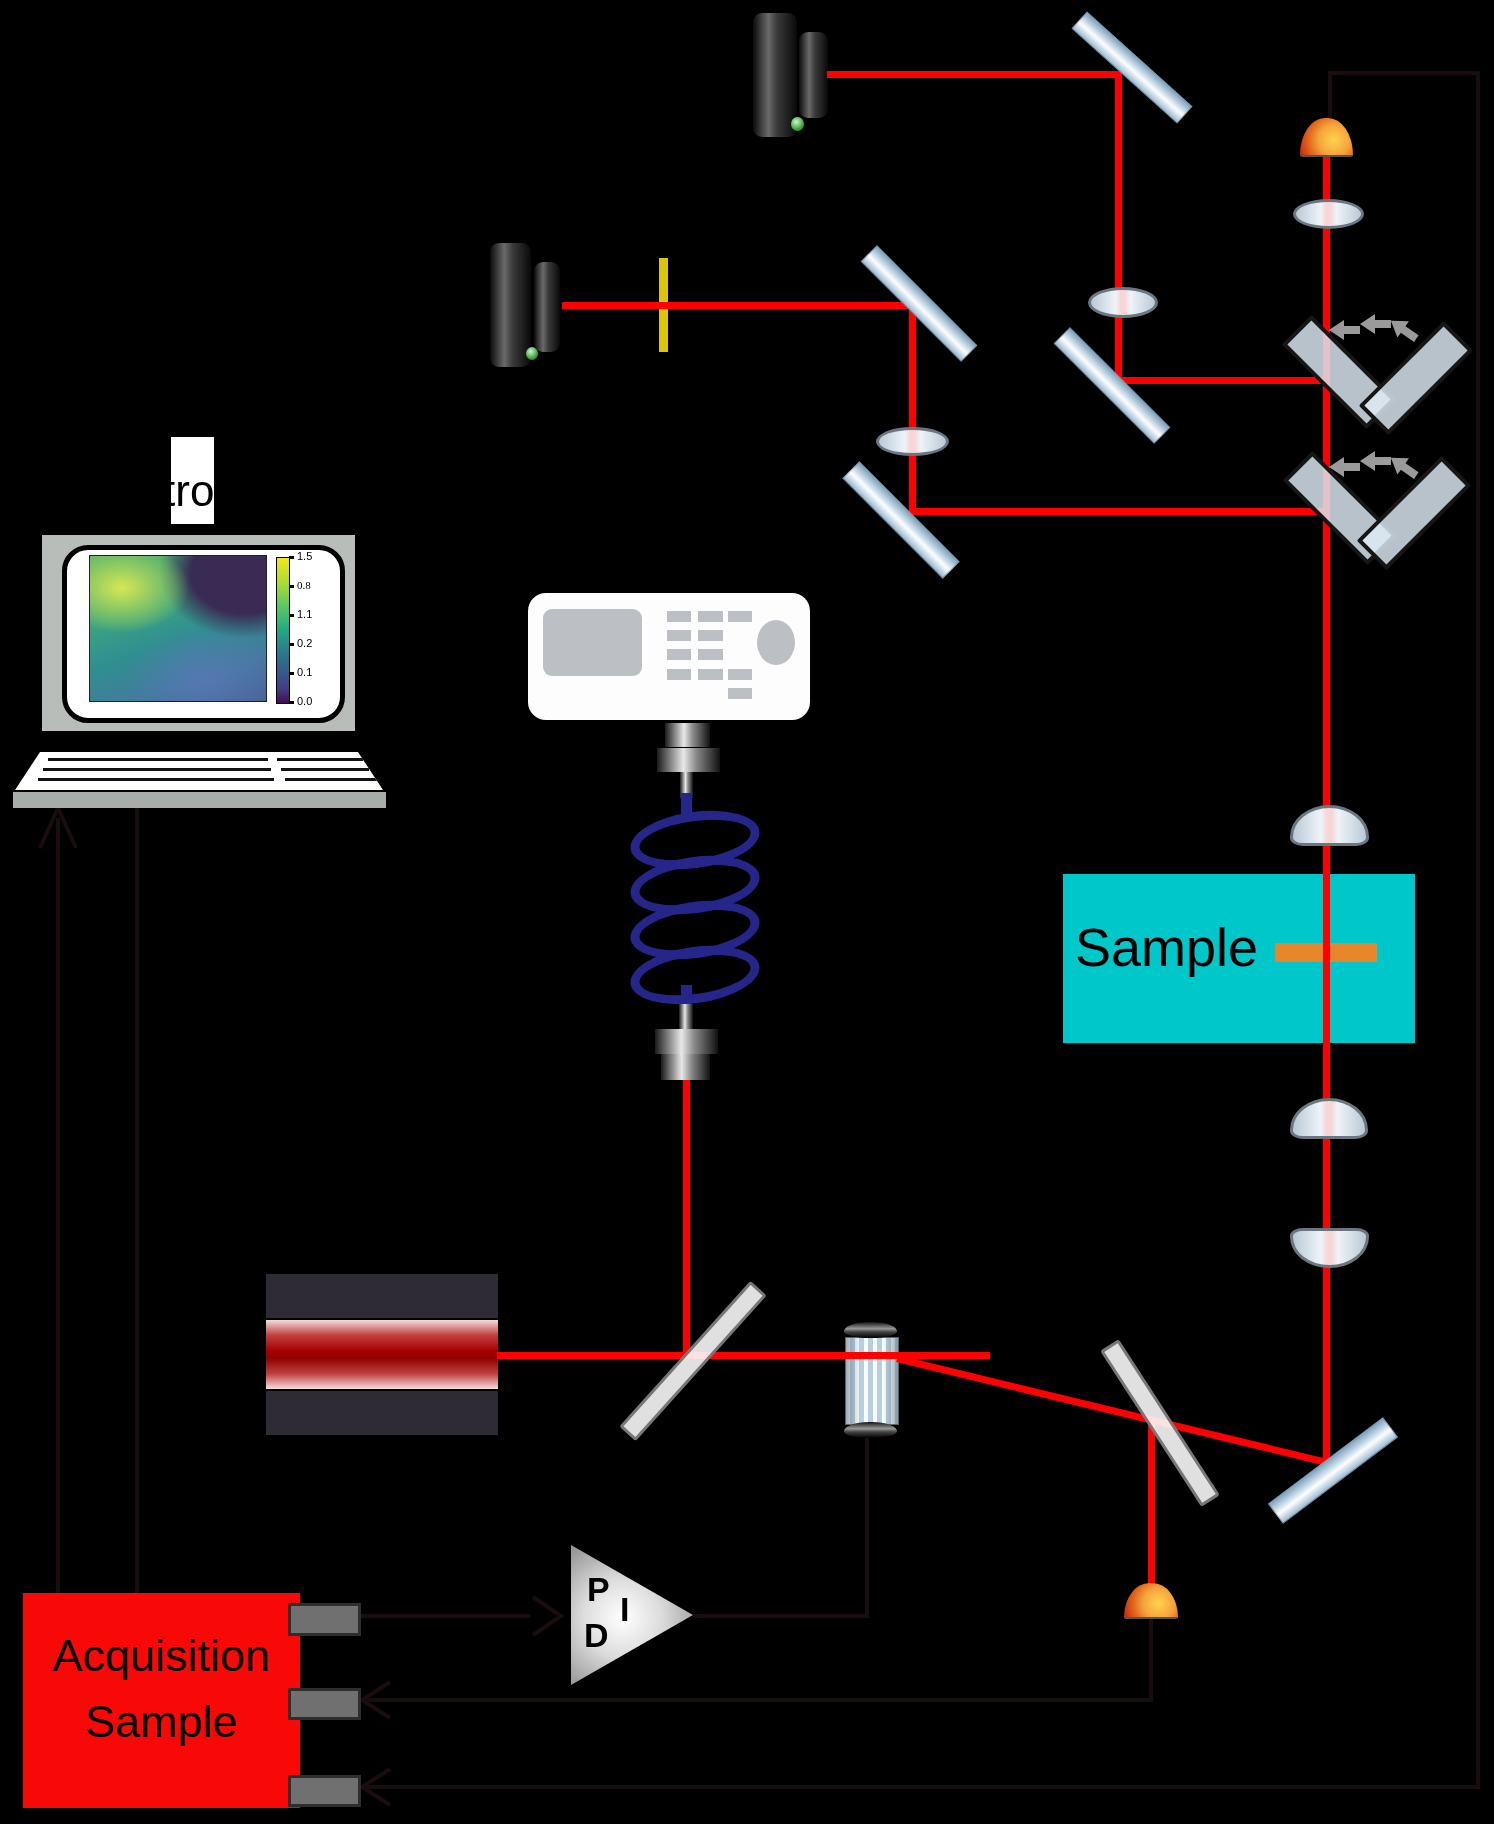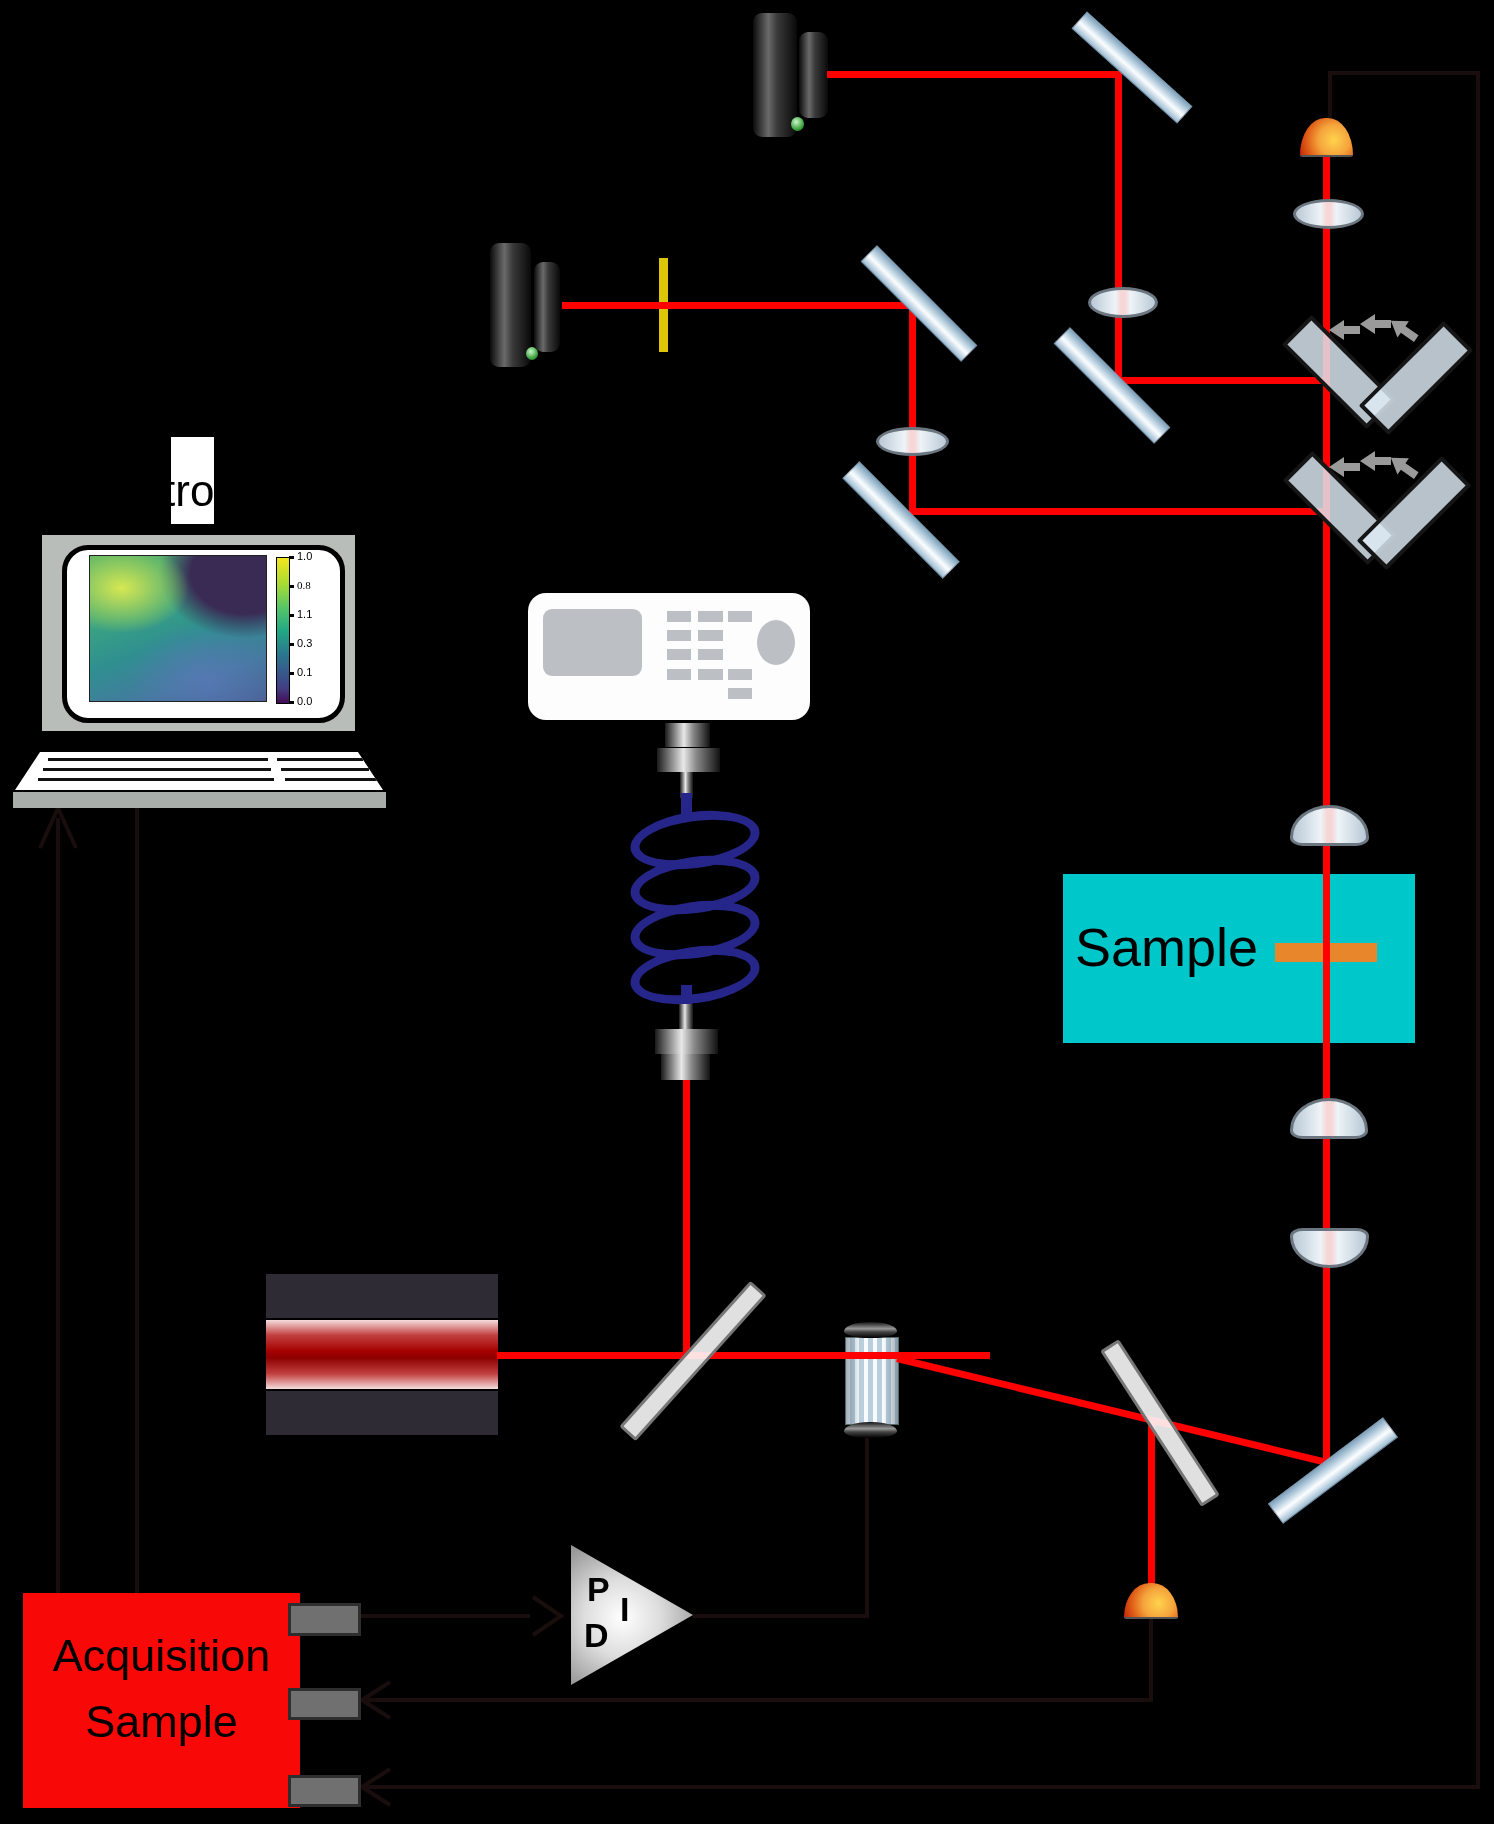--- a/index.html
+++ b/index.html
@@ -236,24 +236,24 @@
   <div class="abs equip" id="lap-body"></div>
   <div class="abs equip" id="lap-screen"></div>
   <div class="abs" id="scan-img"></div>
   <div class="abs" id="cbar"></div>
   <div class="abs cbar-tick" style="top:556px;"></div>
   <div class="abs cbar-tick" style="top:585px;"></div>
   <div class="abs cbar-tick" style="top:614px;"></div>
   <div class="abs cbar-tick" style="top:643px;"></div>
   <div class="abs cbar-tick" style="top:672px;"></div>
   <div class="abs cbar-tick" style="top:701px;"></div>
-  <span class="abs cbar-lab" style="top:550px;">1.0</span>
+  <span class="abs cbar-lab" style="top:550px;">1.5</span>
   <span class="abs cbar-lab" style="top:579px;font-family:Liberation Serif, serif;">0.8</span>
   <span class="abs cbar-lab" style="top:608px;">1.1</span>
-  <span class="abs cbar-lab" style="top:637px;">0.3</span>
+  <span class="abs cbar-lab" style="top:637px;">0.2</span>
   <span class="abs cbar-lab" style="top:666px;">0.1</span>
   <span class="abs cbar-lab" style="top:695px;">0.0</span>
   <div class="abs" id="kb">
     <div class="krow" style="left:33px;top:6px;width:220px;"></div>
     <div class="krow" style="left:28px;top:16px;width:228px;"></div>
     <div class="krow" style="left:23px;top:26px;width:236px;"></div>
     <div class="krow" style="left:262px;top:6px;width:86px;"></div>
     <div class="krow" style="left:266px;top:16px;width:88px;"></div>
     <div class="krow" style="left:270px;top:26px;width:92px;"></div>
   </div>

